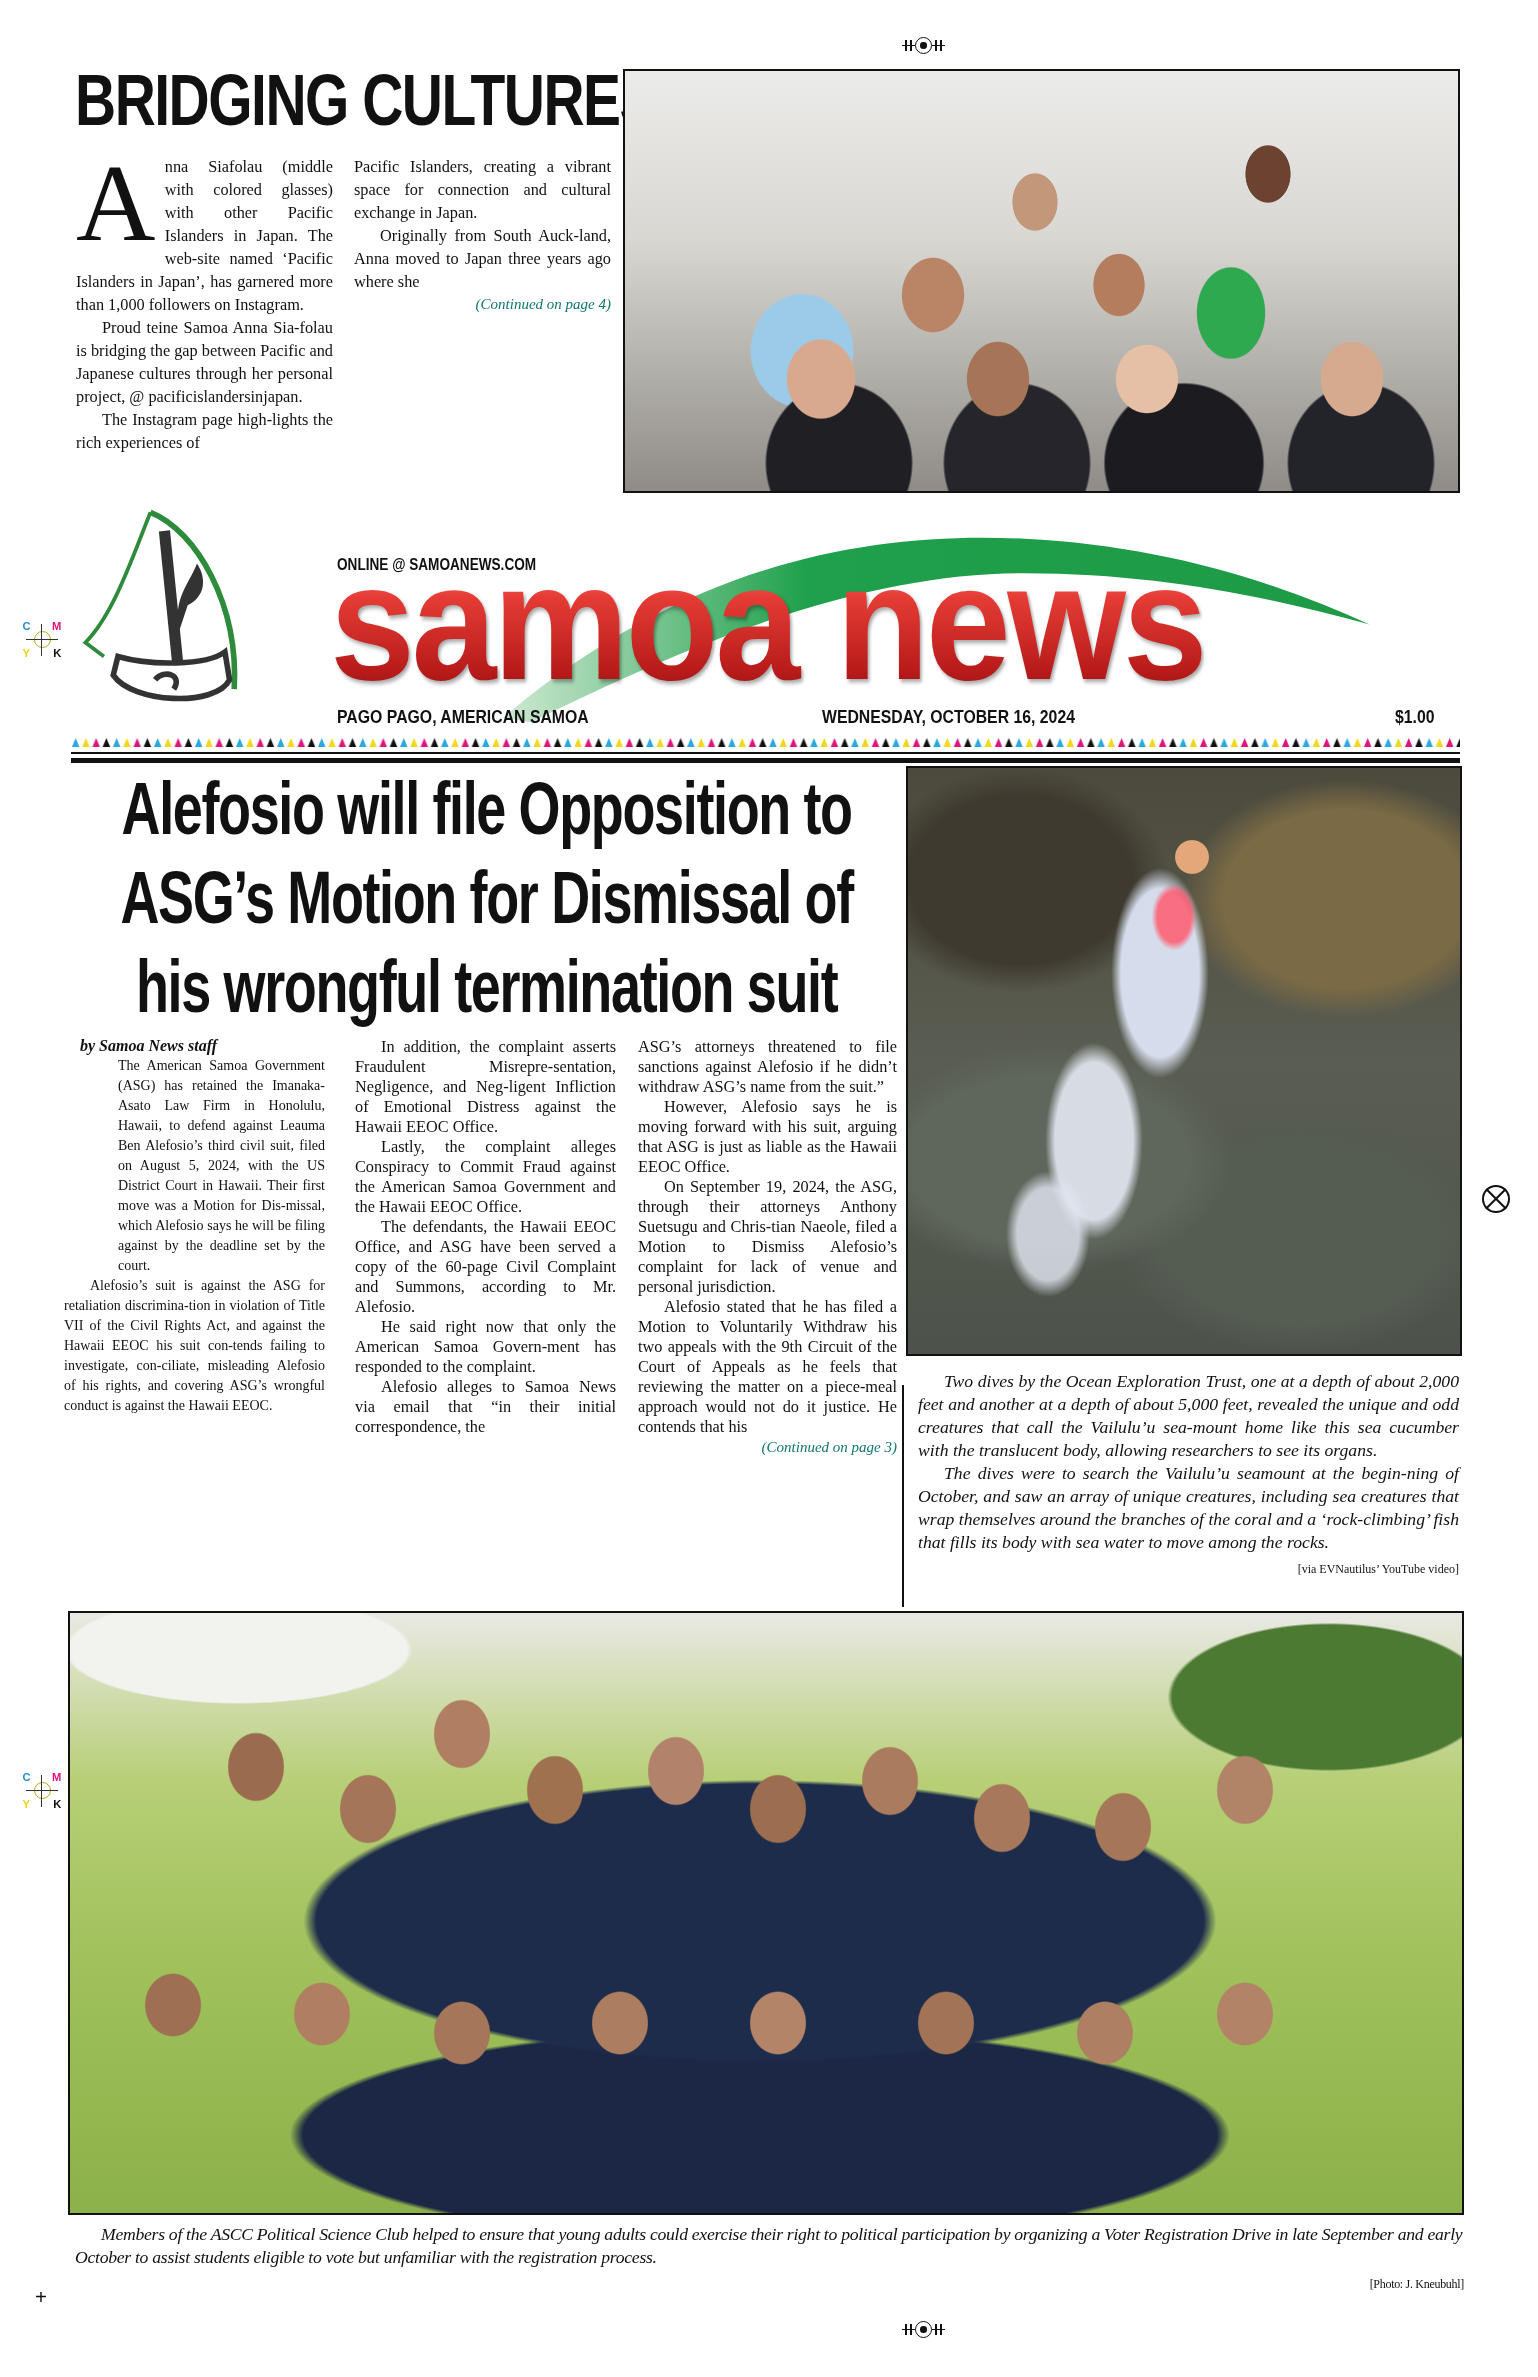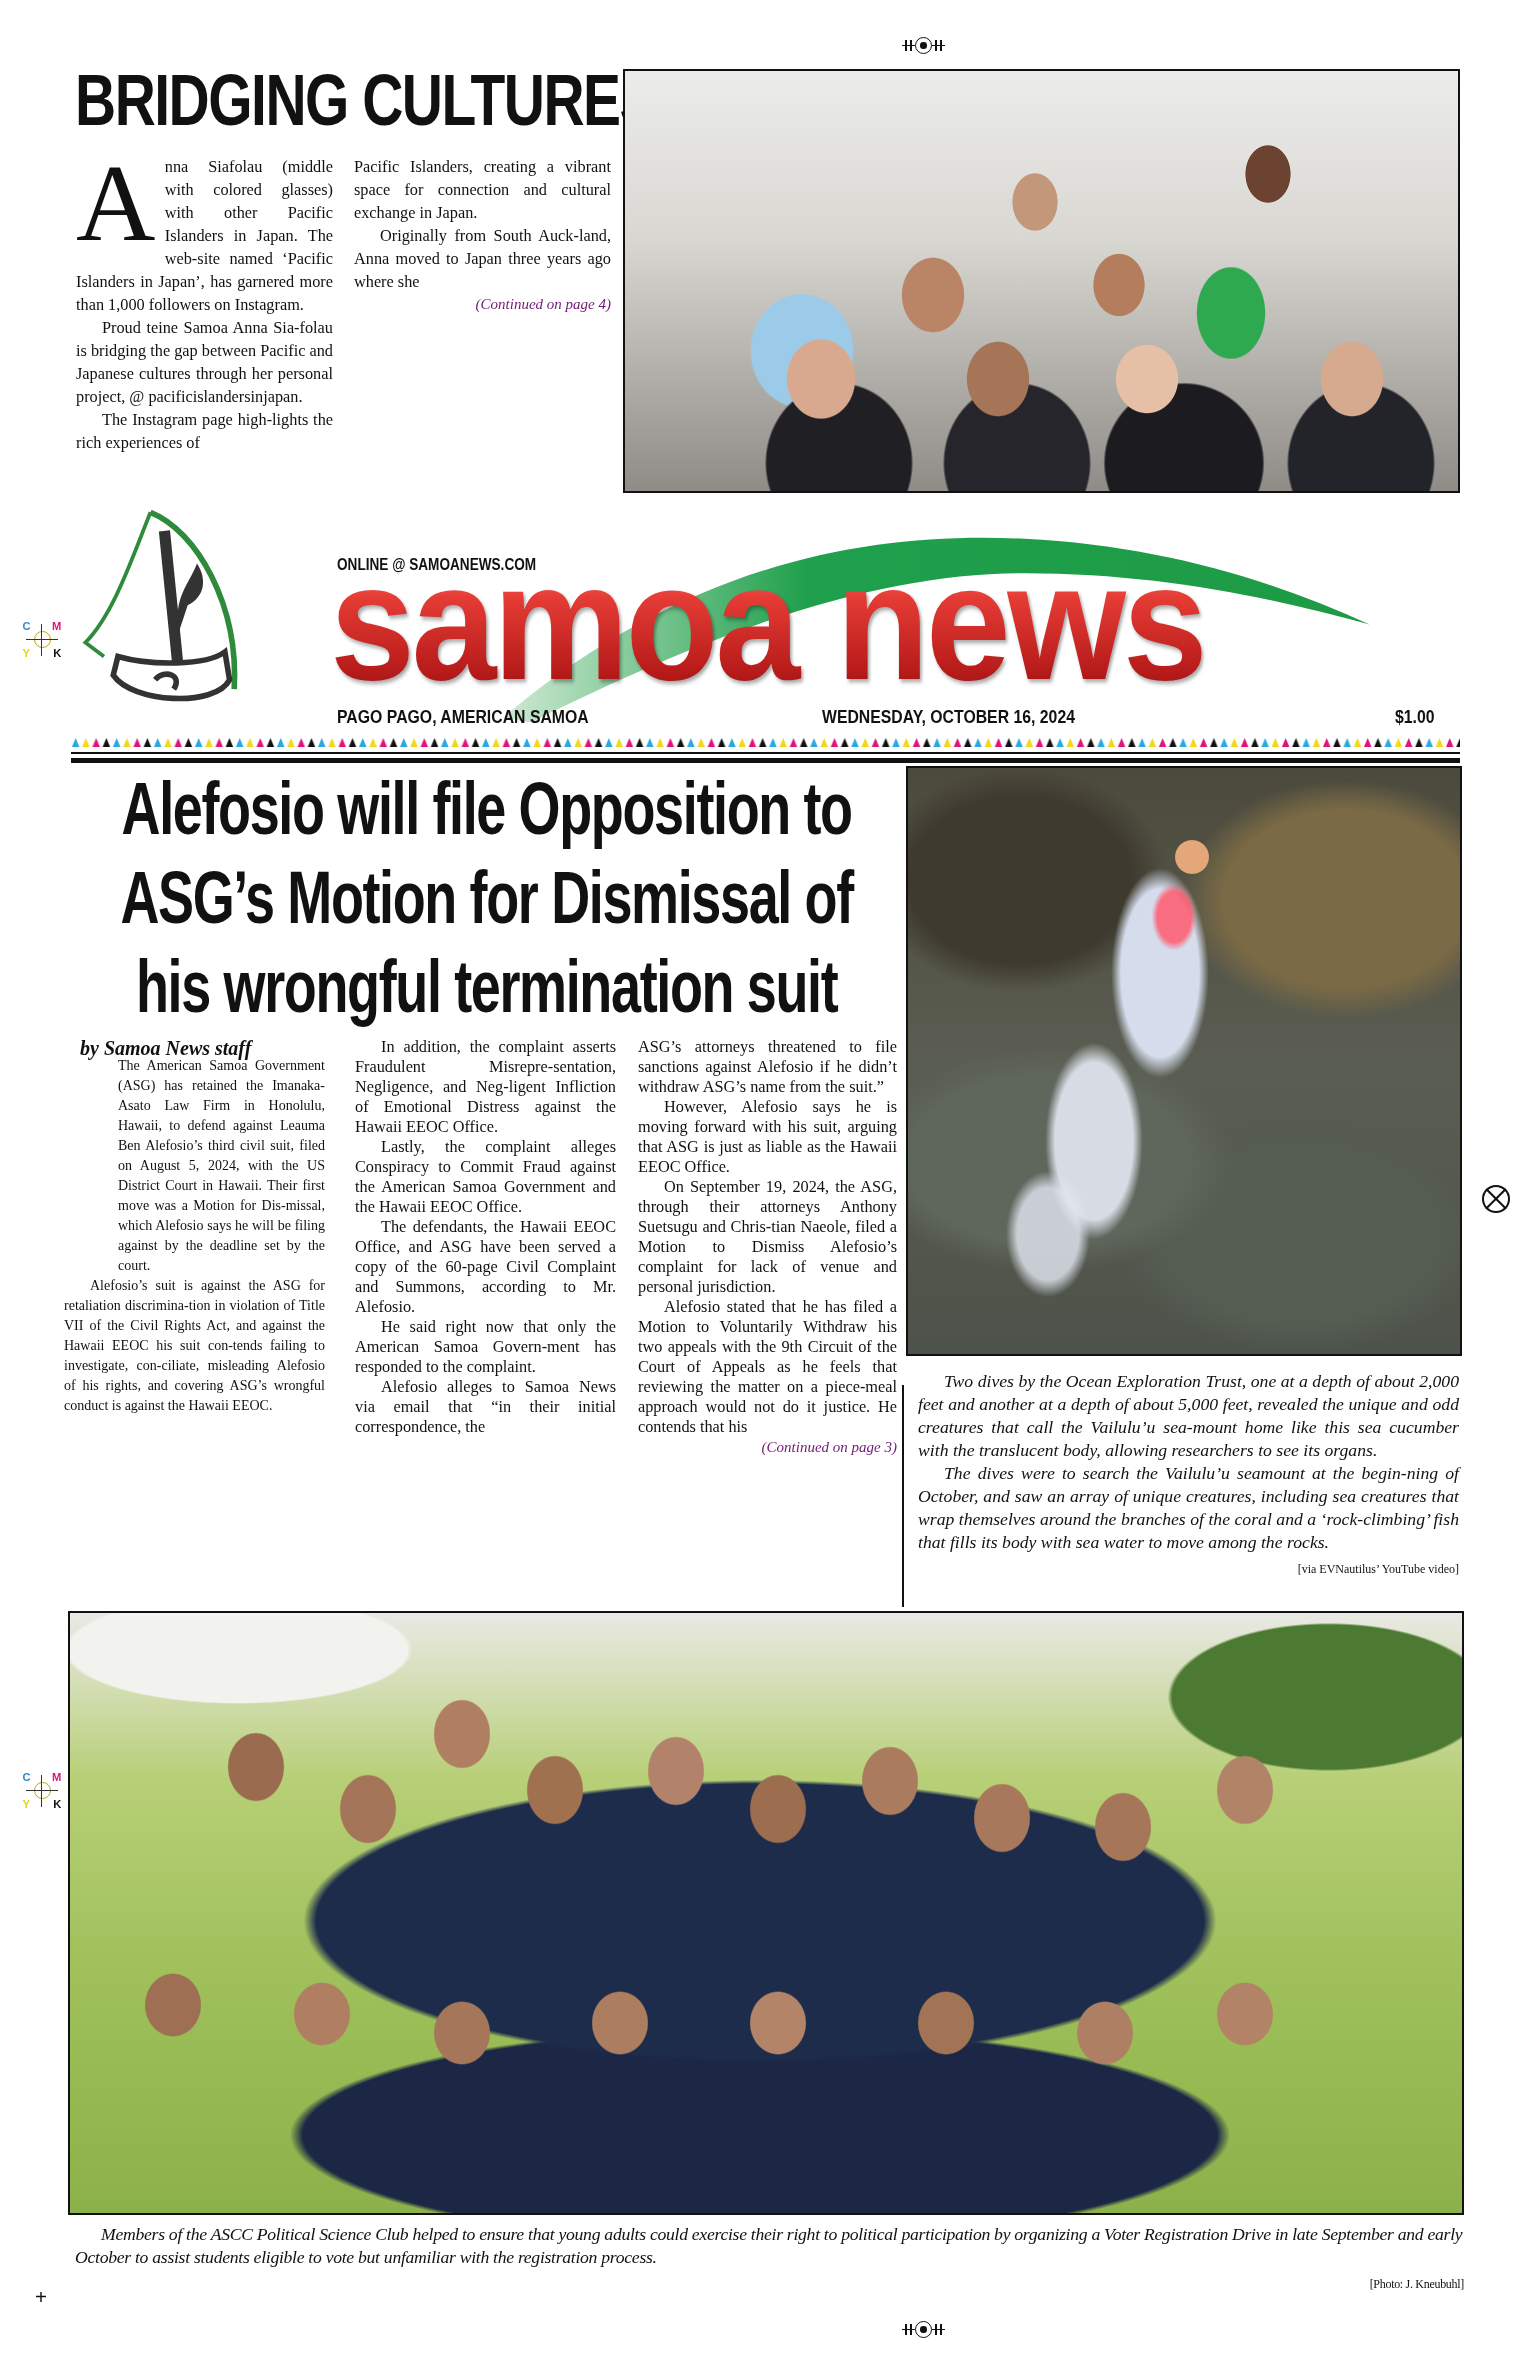--- a/index.html
+++ b/index.html
@@ -29,38 +29,38 @@
   .cmyk .ring { position: absolute; left: 11.2px; top: 11.2px; width: 17px; height: 17px; border: 1.4px solid #b9a619; border-radius: 50%; }
   .cmyk .h { position: absolute; left: 3.7px; top: 18.6px; width: 32px; height: 0.9px; background: #333; }
   .cmyk .v { position: absolute; left: 18.6px; top: 3.7px; width: 0.9px; height: 32px; background: #333; }
 
   
   .kicker-headline { font-family: "Liberation Sans", sans-serif; font-weight: 900; font-size: 73px; letter-spacing: -1.9px; transform: scaleX(0.78); transform-origin: left top; white-space: nowrap; line-height: 1; }
   .body-col { font-size: 16.3px; line-height: 23px; text-align: justify; hyphens: manual; }
   .body-col p { text-indent: 26px; }
   .body-col p.no-indent { text-indent: 0; }
   .dropcap { float: left; font-size: 110px; line-height: 89px; margin: 3.7px 9.3px 0 0; font-family: "Liberation Serif", serif; }
-  .cont { font-style: italic; text-align: right; color: #701a75; font-size: 15px; cursor: pointer; }
+  .cont { font-style: italic; text-align: right; color: #0f766e; font-size: 15px; cursor: pointer; }
 
   .photo { border: 2.3px solid #111; overflow: hidden; position: absolute; }
 
   
   .mast-online { font-family: "Liberation Sans", sans-serif; font-weight: 900; font-size: 17px; transform: scaleX(0.8); transform-origin: left; white-space: nowrap; }
   .mast-title { font-family: "Liberation Sans", sans-serif; font-weight: 900; font-size: 166px; line-height: 1; letter-spacing: -3.7px;
     color: #d6312e; transform: scaleX(0.92); transform-origin: left top; white-space: nowrap;
     background: linear-gradient(180deg, #ff8f8a 0%, #e53c35 35%, #b71b1a 80%, #8e0f10 100%);
     -webkit-background-clip: text; background-clip: text; -webkit-text-fill-color: transparent;
     filter: drop-shadow(2.8px 3.7px 1.9px rgba(0,0,0,0.35)); }
   .mast-info { font-family: "Liberation Sans", sans-serif; font-weight: 900; font-size: 18.6px; transform: scaleX(0.85); transform-origin: left; white-space: nowrap; }
 
   
   .main-headline { font-family: "Liberation Sans", sans-serif; font-weight: 900; font-size: 75px; line-height: 89px; letter-spacing: -1.9px;
     text-align: center; transform: scaleX(0.72); transform-origin: left top; width: 1149px; }
 
-  .byline { font-weight: bold; font-style: italic; font-size: 20px; }
+  .byline { font-weight: bold; font-style: italic; font-size: 16px; }
 
   .caption { font-style: italic; font-size: 17.7px; line-height: 23px; text-align: justify; }
   .caption p { text-indent: 26px; }
   .credit { font-style: normal; font-size: 12px; float: right; margin-top: 3.7px; }
 
   .bottom-caption { font-style: italic; font-size: 17.7px; line-height: 23px; letter-spacing: -0.3px; }
 </style>
 </head>
 <body>
 

